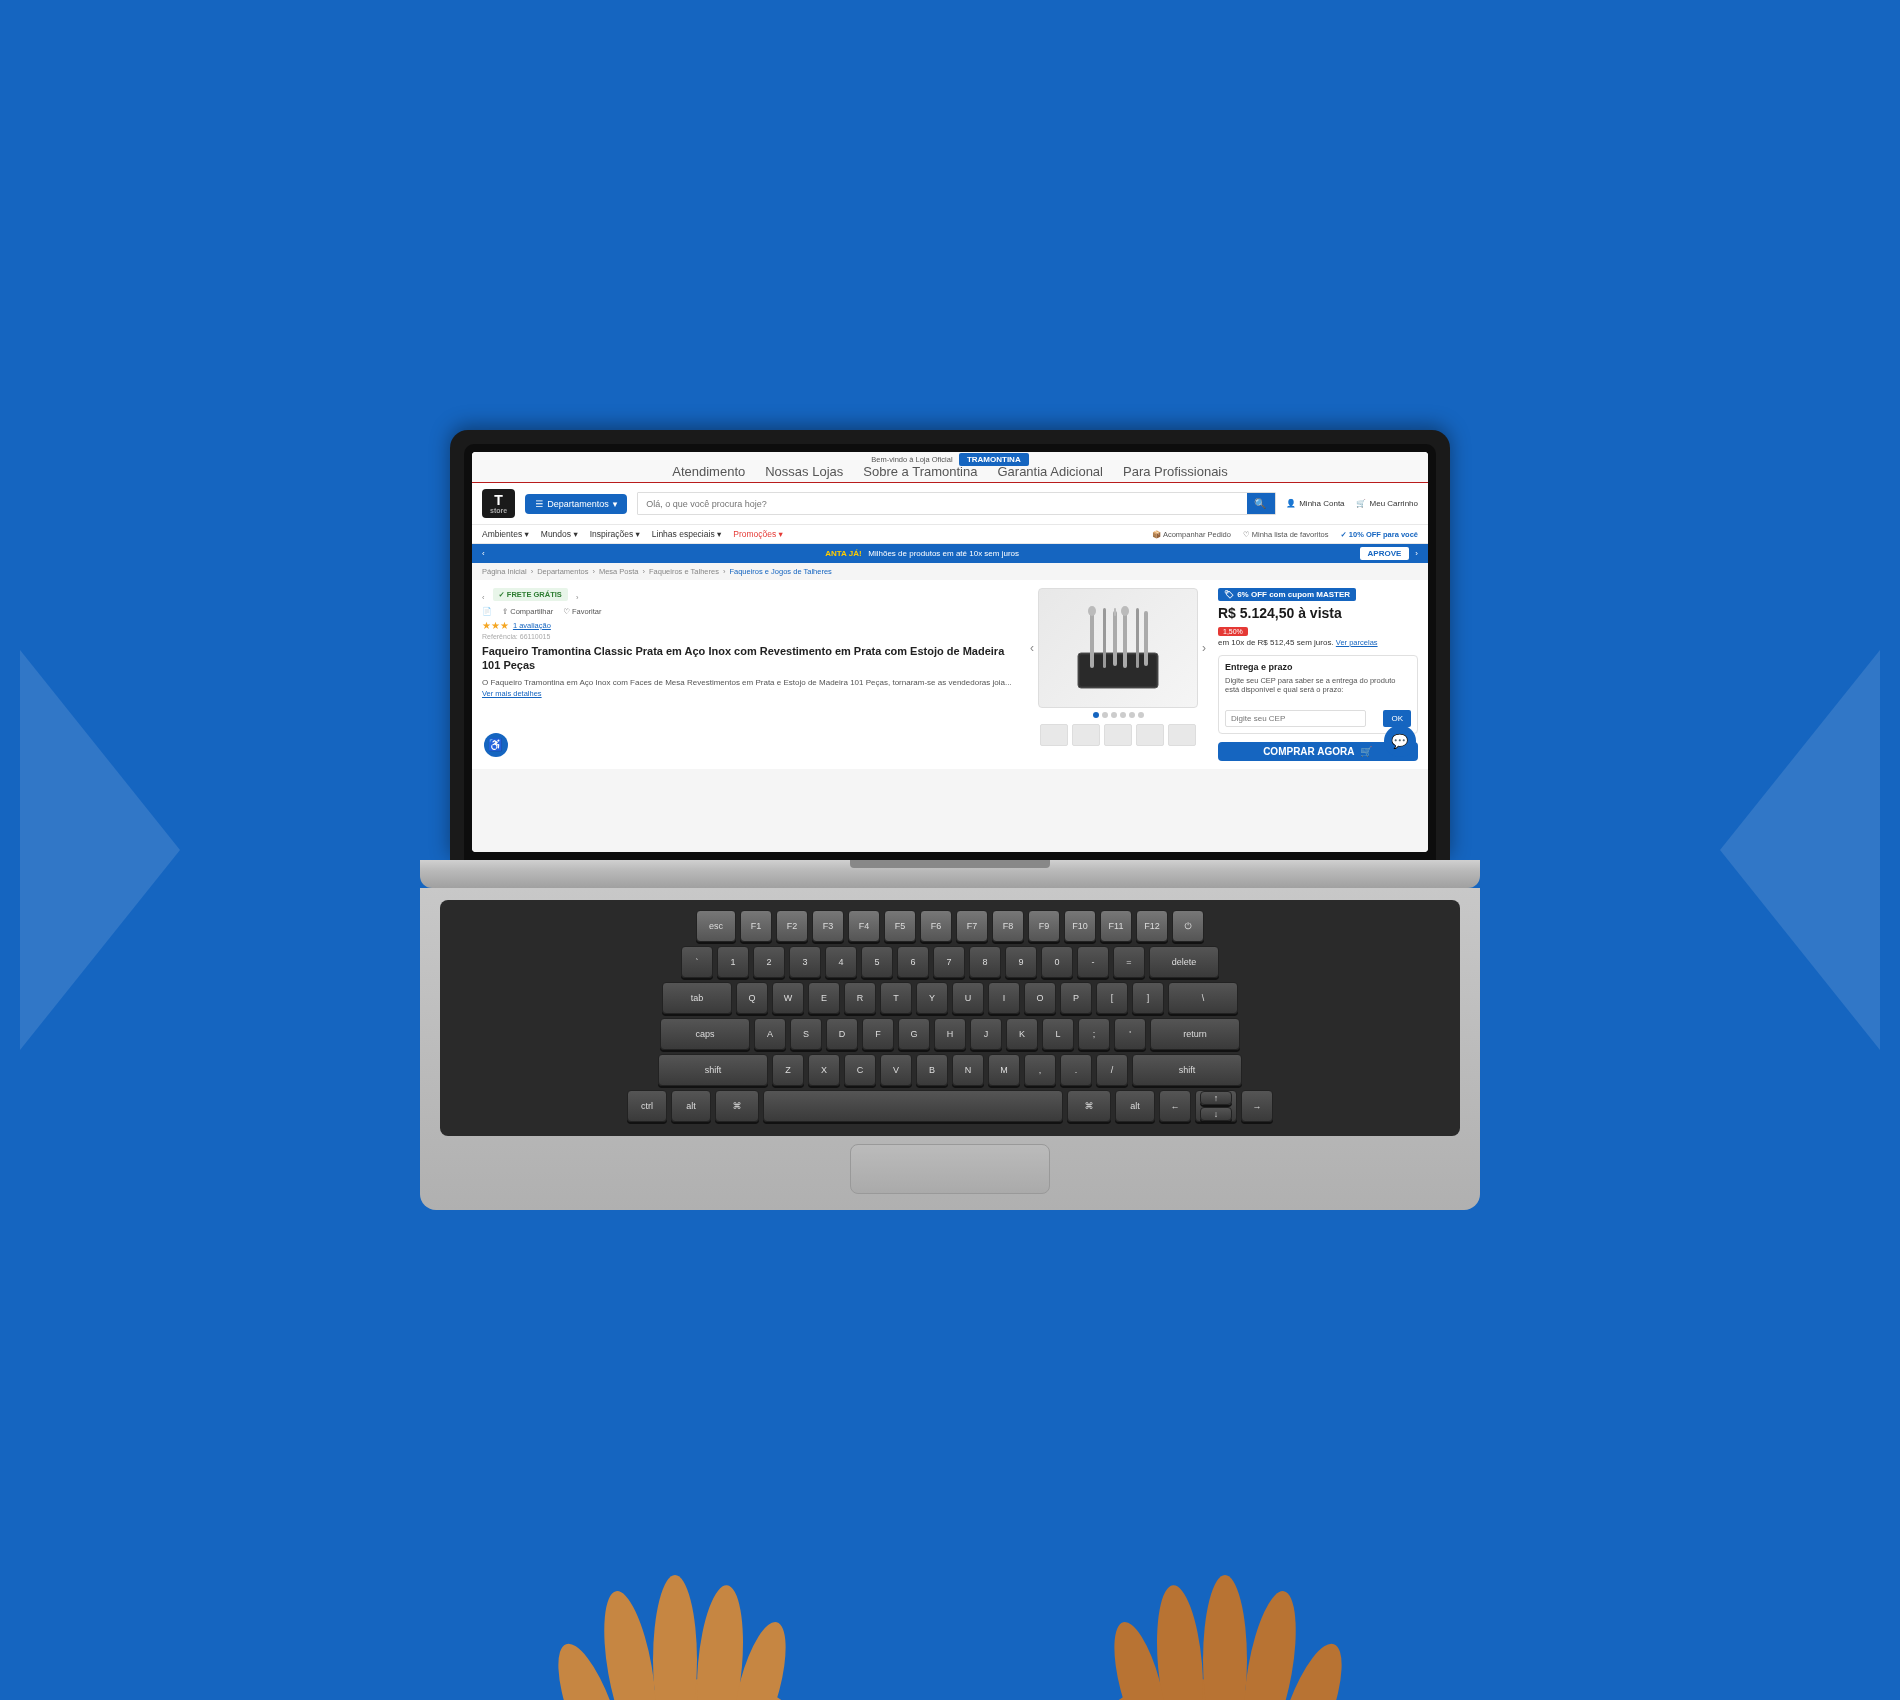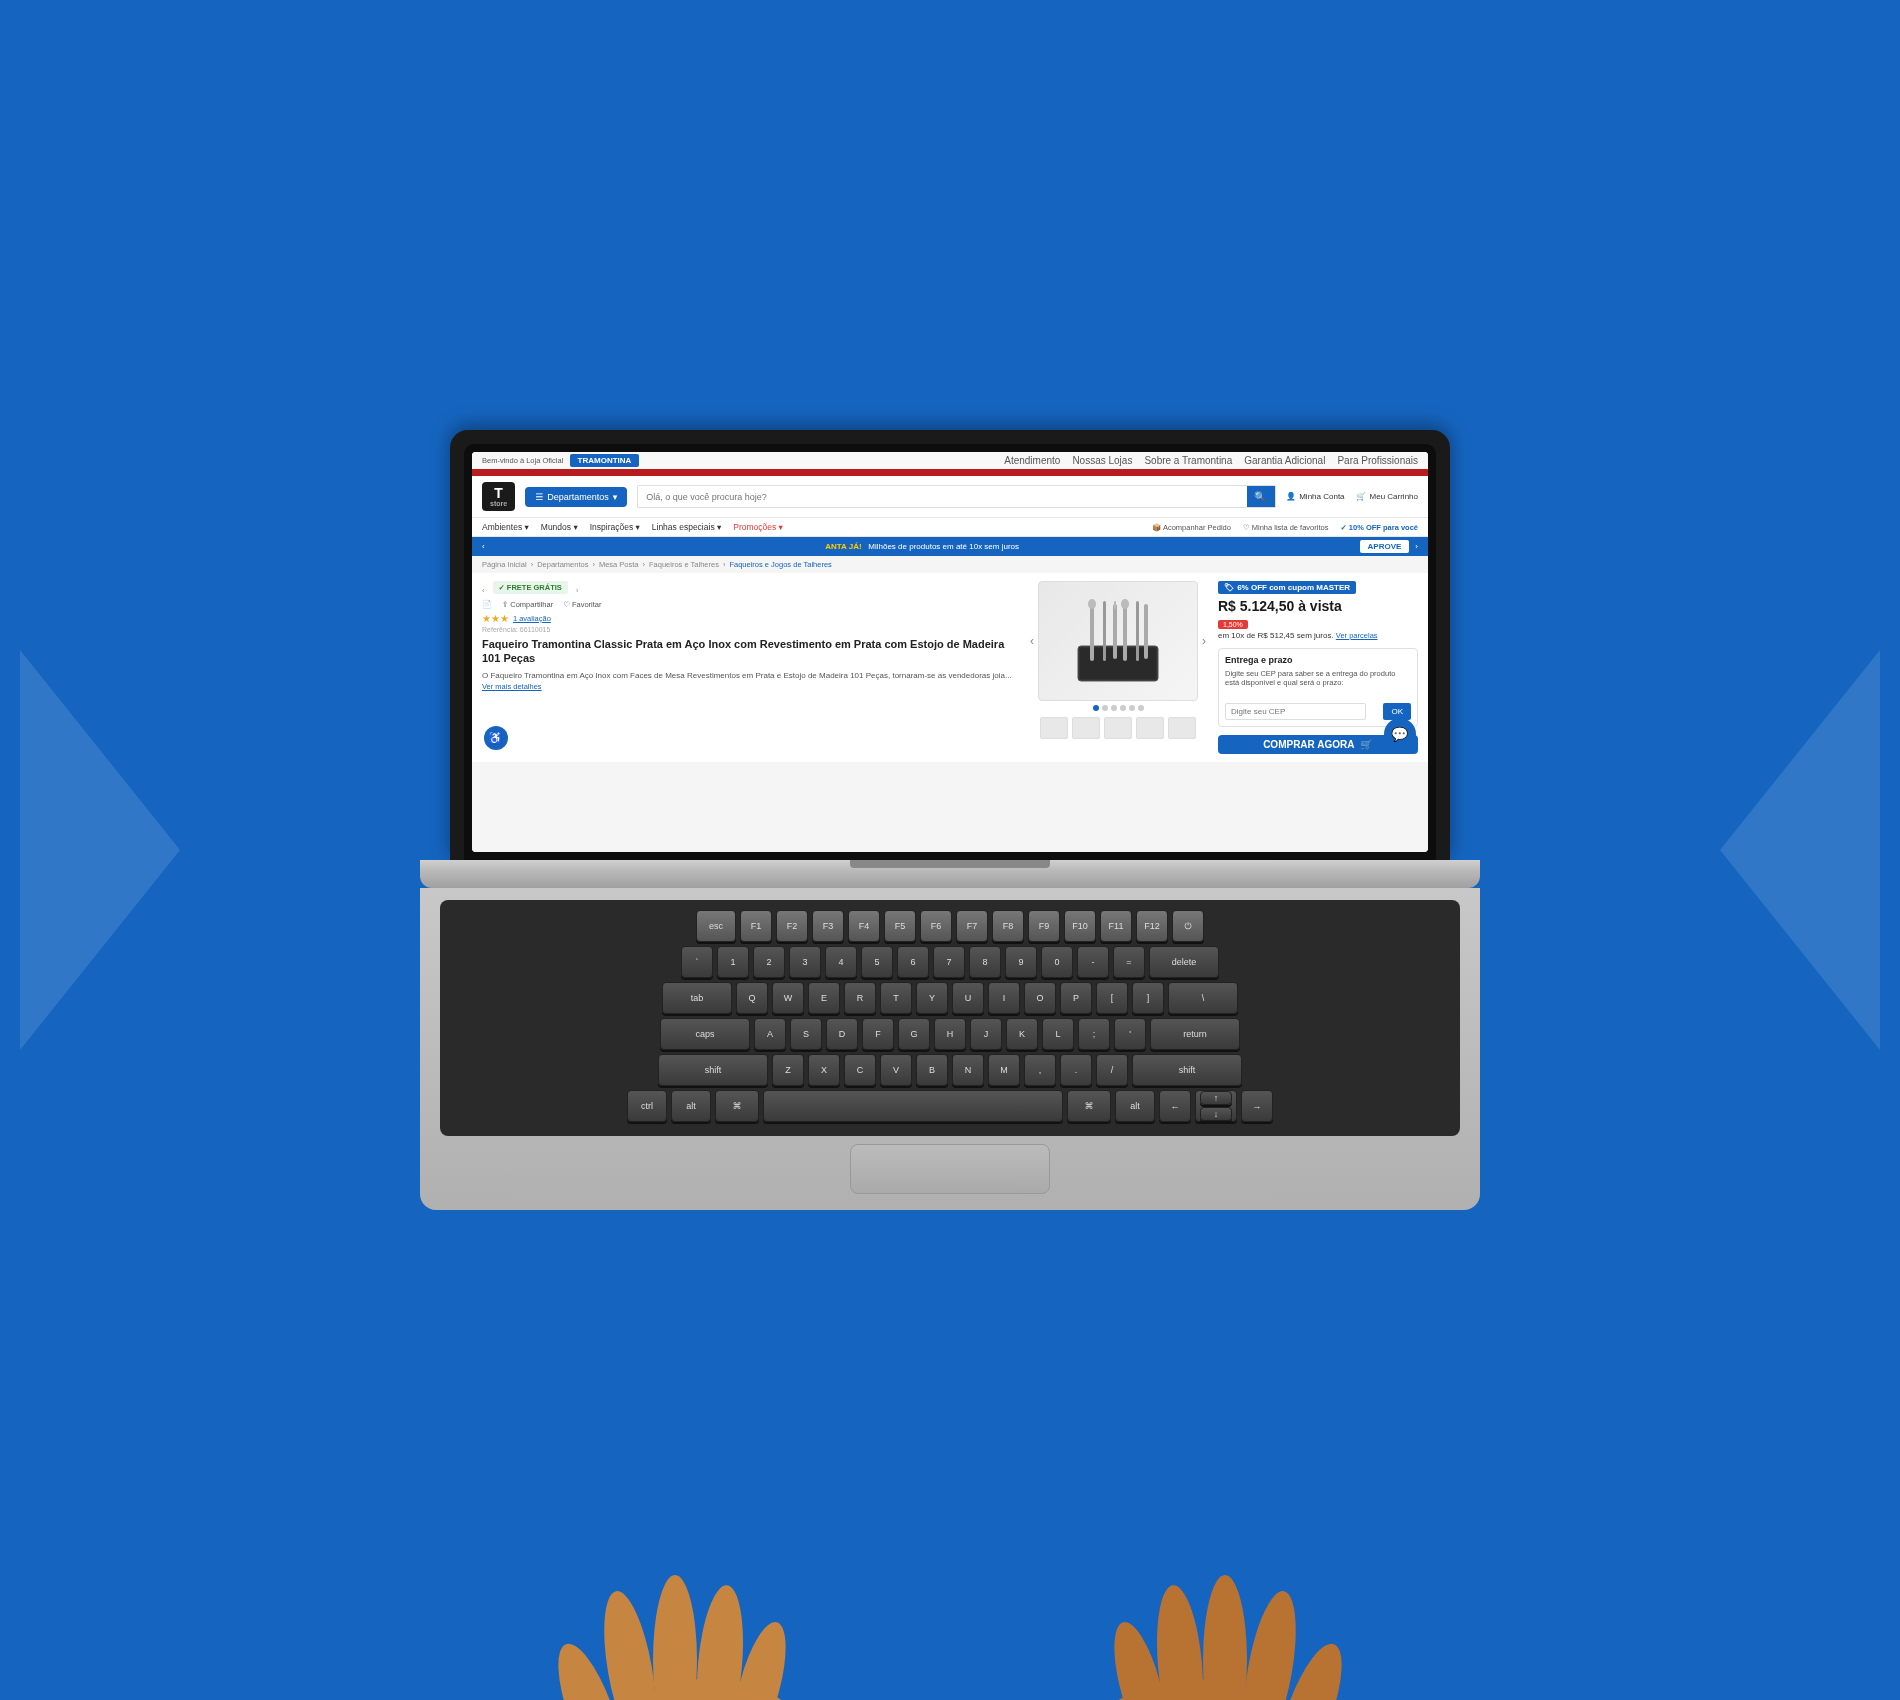--- a/index.html
+++ b/index.html
@@ -133,38 +133,39 @@
       width: 100%;
       height: 100%;
       font-family: Arial, sans-serif;
       font-size: 10px;
       overflow: hidden;
       background: #f5f5f5;
     }
 
     .top-bar {
       background: #f8f8f8;
-      border-bottom: 7px solid #b91c1c;
+      border-bottom: 1px solid #b91c1c;
       padding: 3px 10px;
       display: flex;
       align-items: center;
       justify-content: space-between;
       font-size: 8px;
       color: #555;
+      flex-direction: column;
     }
     .top-bar-brand {
       background: #1565C0;
       color: white;
       padding: 2px 8px;
       border-radius: 2px;
       font-weight: bold;
       font-size: 8px;
     }
 
-    .top-bar-links { display: flex; gap: 12px; font-size: 10px; color: #555; }
+    .top-bar-links { display: flex; gap: 20px; font-size: 13px; color: #555; }
 
     .header {
       background: white;
       padding: 6px 10px;
       display: flex;
       align-items: center;
       gap: 10px;
       border-bottom: 1px solid #e8e8e8;
     }
 

